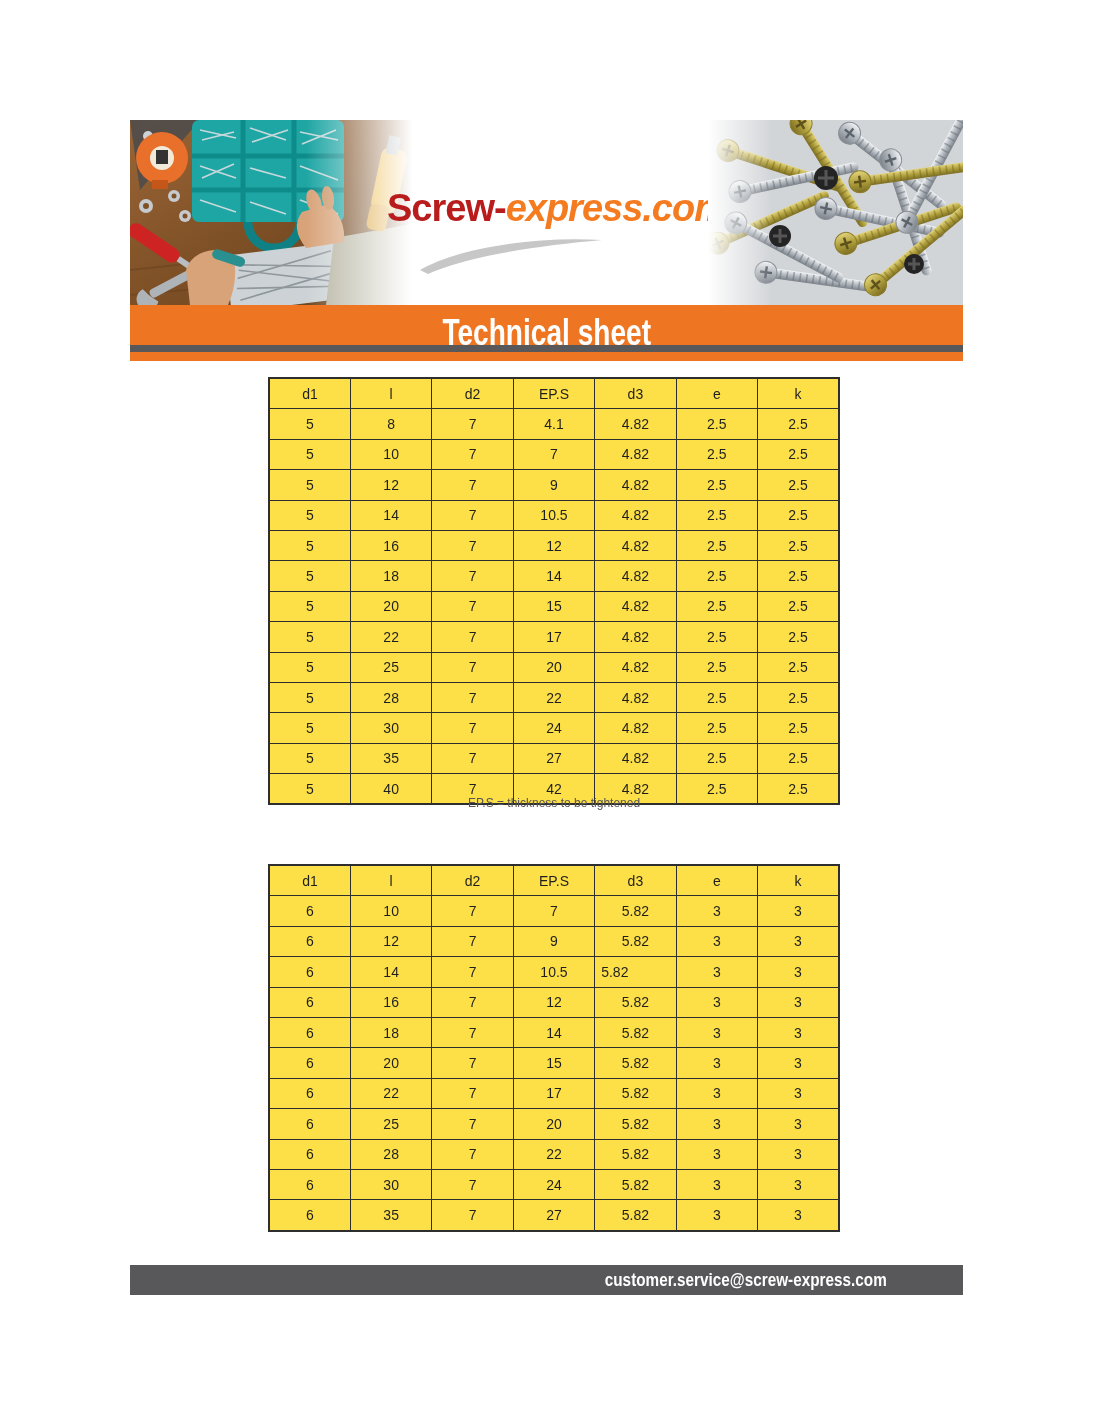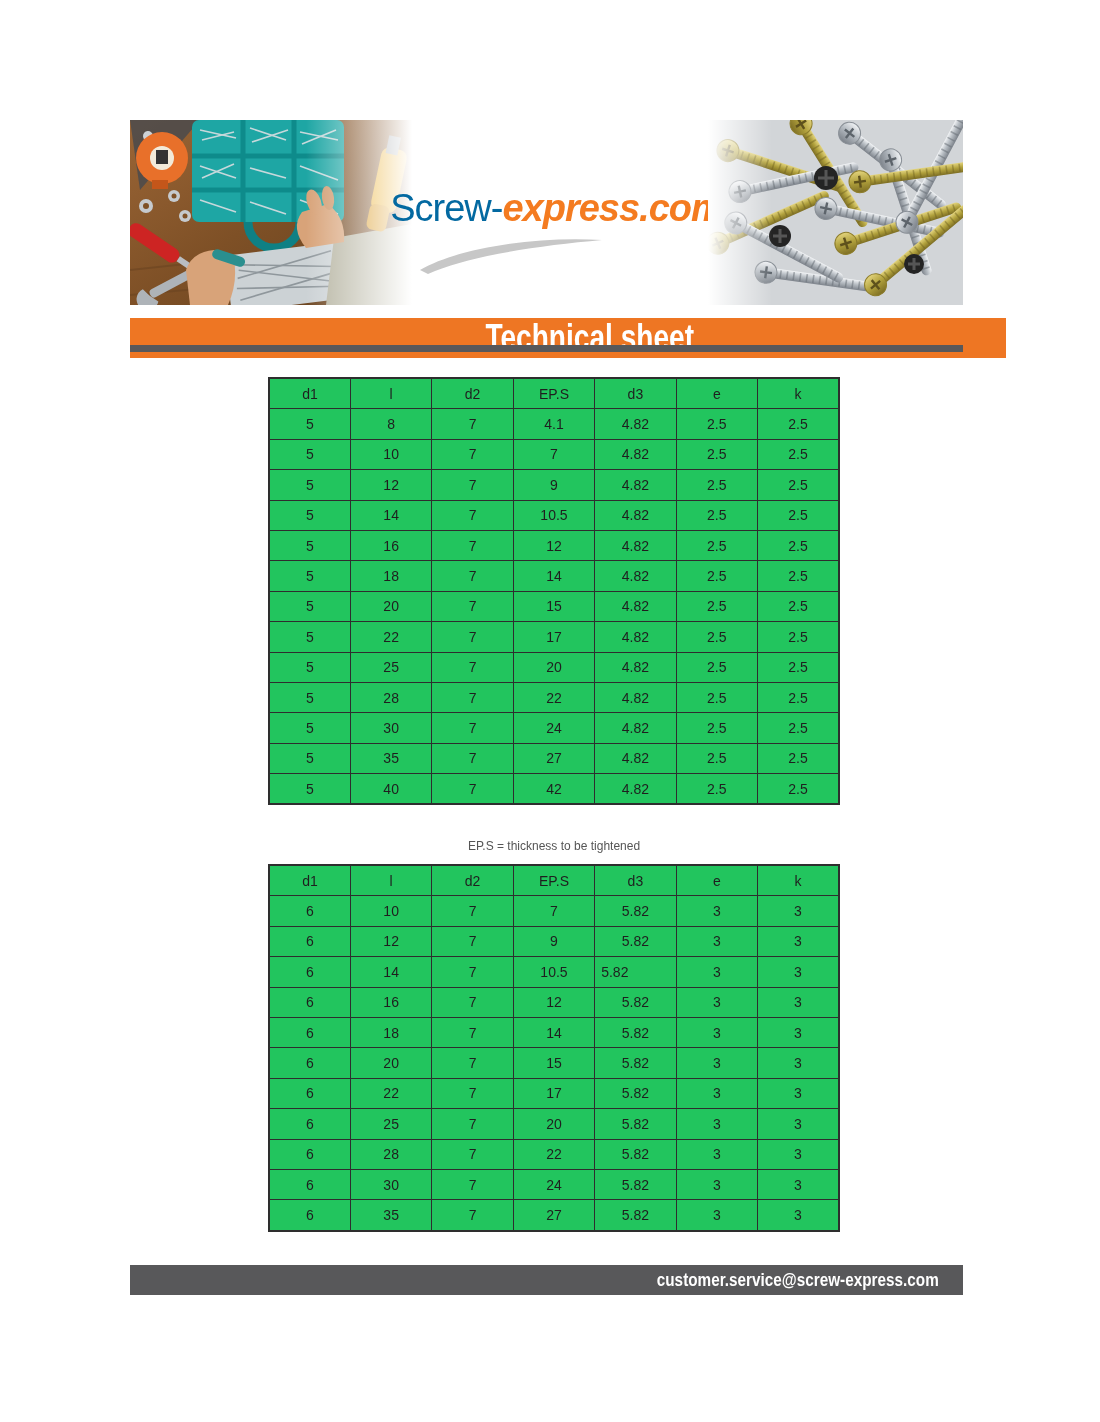--- a/index.html
+++ b/index.html
@@ -12,59 +12,59 @@
   .photo { position:absolute; top:120px; height:185px; overflow:hidden; }
   .photo svg { display:block; }
   .photo-left  { left:130px;  width:282px; }
   .photo-right { left:708px;  width:255px; }
 
   .logo-area { position:absolute; left:392px; top:120px; width:330px; height:185px; }
   .brand {
     position:absolute; left:50%; top:88px; transform:translate(-50%,-50%);
     white-space:nowrap; font-size:38px; letter-spacing:-1px;
   }
-  .brand-gray   { color:#0369a1; font-weight:normal; }
+  .brand-gray   { color:#b91c1c; font-weight:bold; }
   .brand-orange { color:#f47b20; font-weight:bold; font-style:italic; }
   .swoosh { position:absolute; left:24px; top:116px; }
 
   .banner {
-    position:absolute; left:130px; top:318px; width:833px; height:40px;
-    display:flex; align-items:center; justify-content:center;padding-left:43px;
+    position:absolute; left:130px; top:305px; width:833px; height:56px;
+    display:flex; align-items:center; justify-content:center;
   }
   .banner-title {
     color:#ffffff; font-weight:bold; font-size:36px; line-height:1;
     display:inline-block; transform:scale(0.78,1.04); letter-spacing:0px;
   }
   .gray-strip { position:absolute; left:130px; top:345px; width:833px; height:7px; }
 
   
   .spec-table {
     position:absolute; left:268px; width:572px;
-    border-collapse:collapse; table-layout:fixed; background:#22c55e;
+    border-collapse:collapse; table-layout:fixed; background:#fde047;
     border:2px solid #2e2e2e;
   }
   #table1 { top:377px; }
   #table2 { top:864px; }
   .spec-table th, .spec-table td {
     border:1.6px solid #2e2e2e; height:29.4px; padding:0;
     text-align:center; vertical-align:middle;
     font-size:14px; font-weight:normal; color:#1f1f1f;
   }
   .spec-table td.align-left { text-align:left; padding-left:6px; }
 
   .note {
-    position:absolute; left:268px; top:839px; width:572px;
+    position:absolute; left:268px; top:796px; width:572px;
     text-align:center; font-size:12px; color:#555555;
   }
 
   
   .footer {
     position:absolute; left:130px; top:1265px; width:833px; height:30px;
     display:flex; align-items:center; justify-content:flex-end;
-    padding-right:24px; box-sizing:border-box;
+    padding-right:76px; box-sizing:border-box;
   }
   .footer-email {
     color:#ffffff; font-weight:bold; font-size:18px; line-height:1;
     display:inline-block; transform:scale(0.85,1.02); transform-origin:right center;
   }
 </style>
 </head>
 <body>
 
 <div class="page">

